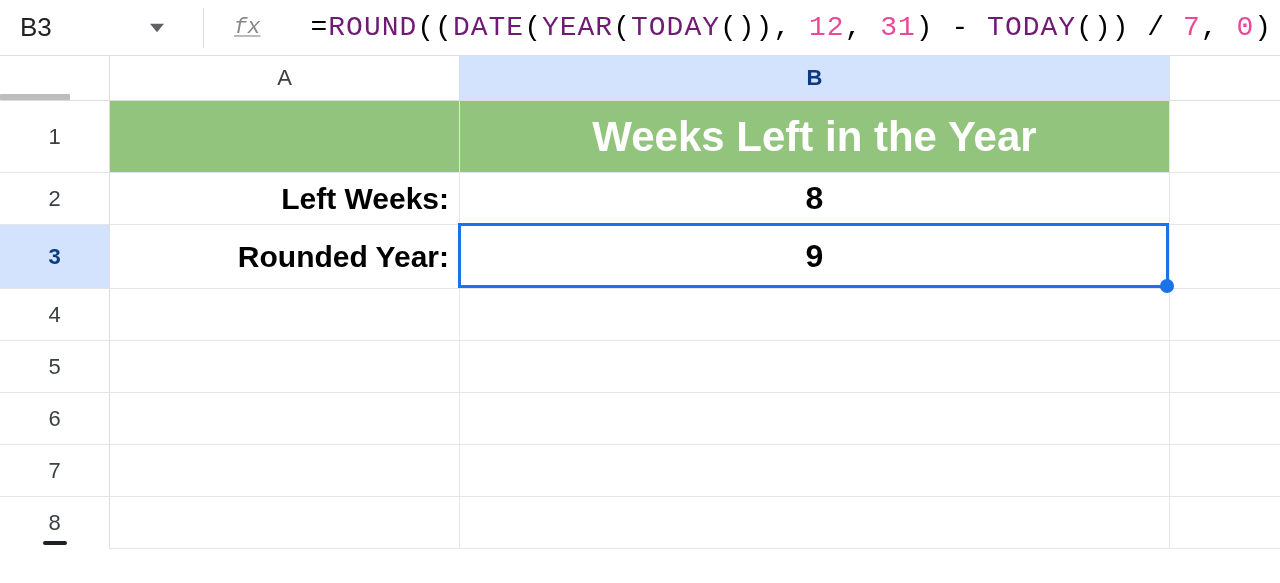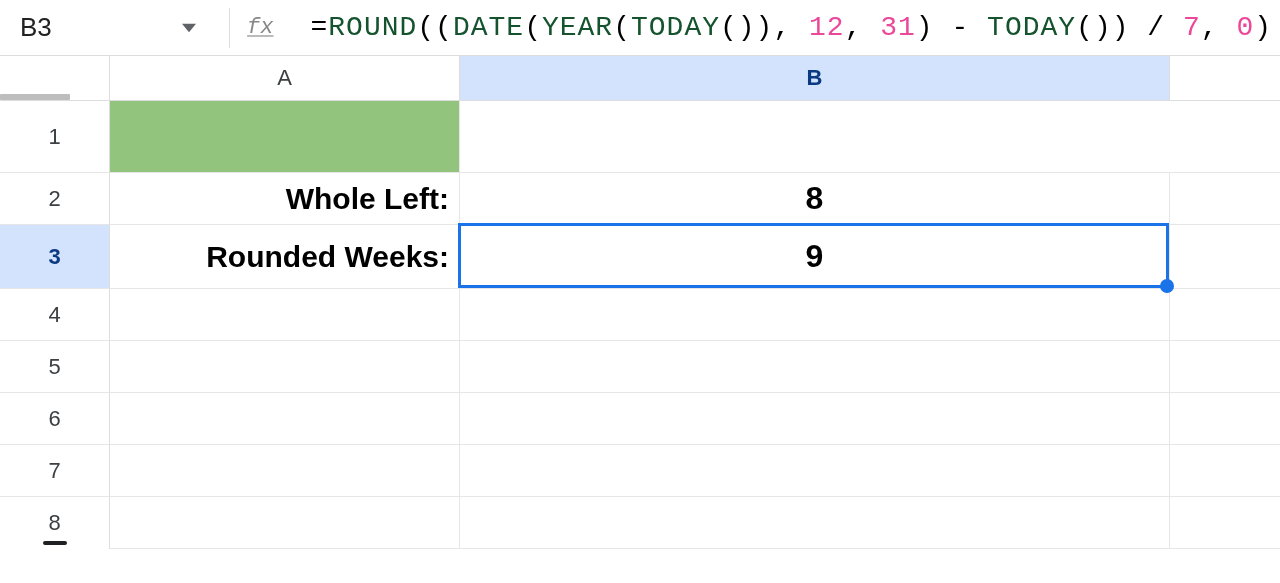--- a/index.html
+++ b/index.html
@@ -10,21 +10,21 @@
     width: 1280px; height: 583px;
     overflow: hidden;
   }
   
   .topbar {
     display: flex;
     align-items: center;
     height: 56px;
     border-bottom: 1px solid #ddd;
     padding: 0 8px;
-    gap: 3px;
+    gap: 16px;
   }
   .namebox {
     width: 170px;
     height: 40px;
     display: flex;
     align-items: center;
     font-size: 26px;
     font-weight: 500;
     color: #222;
     padding-left: 12px;
@@ -52,21 +52,21 @@
     text-decoration: underline;
     text-decoration-color: #bbb;
   }
   .formula {
     font-family: "Consolas", "Menlo", "Courier New", monospace;
     font-size: 28px;
     letter-spacing: 1px;
     color: #202124;
     white-space: nowrap;
   }
-  .tok-fn { color: #14532d; }
+  .tok-fn { color: #701a75; }
   .tok-num { color: #ec4899; }
   .tok-punc { color: #000; }
   .tok-slash { color: #000; }
 
   
   .sheet {
     position: relative;
     width: 100%;
   }
   .col-headers {
@@ -216,42 +216,45 @@
       <span>B</span>
     </div>
     <div class="colhead rest"></div>
   </div>
 
   <div class="row title">
     <div class="rowhead">
       <span>1</span>
     </div>
     <div class="cell A title-cell"></div>
+    <div class="cell B title-cell">
+      <span class="title-text">Weeks Left in the Year</span>
+    </div>
     <div class="cell rest"></div>
   </div>
 
   <div class="row">
     <div class="rowhead">
       <span>2</span>
     </div>
     <div class="cell A">
-      <span class="label-text">Whole Left:</span>
+      <span class="label-text">Left Weeks:</span>
     </div>
     <div class="cell B">
       <span class="value-text">8</span>
     </div>
     <div class="cell rest"></div>
   </div>
 
   <div class="row sel">
     <div class="rowhead active">
       <span>3</span>
     </div>
     <div class="cell A">
-      <span class="label-text">Rounded Weeks:</span>
+      <span class="label-text">Rounded Year:</span>
     </div>
     <div class="cell B" id="cell-B3">
       <span class="value-text">9</span>
     </div>
     <div class="cell rest"></div>
   </div>
 
   <div class="row">
     <div class="rowhead">
         <span>4</span>

